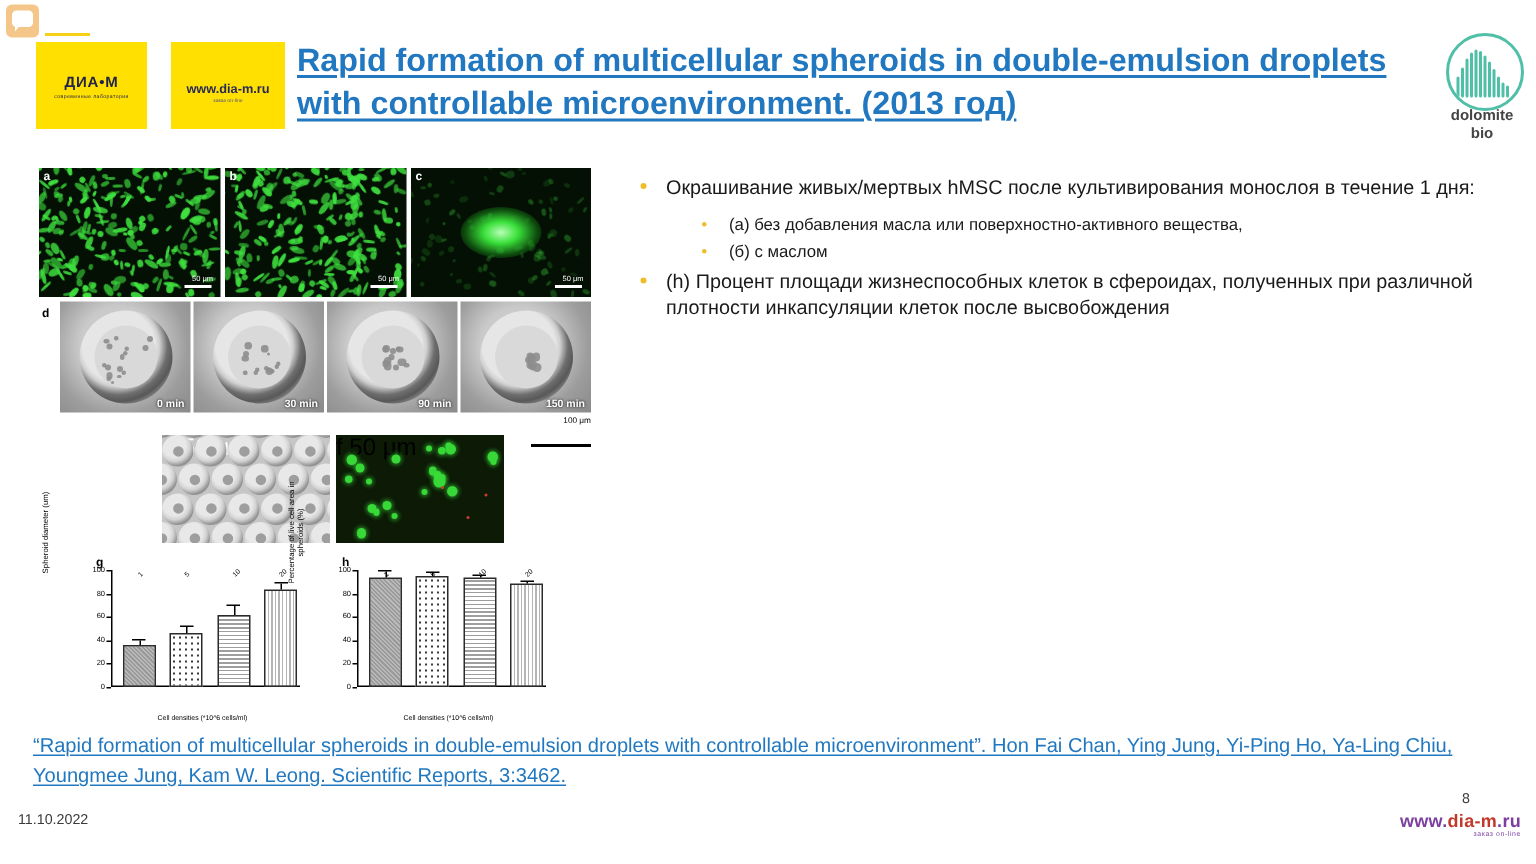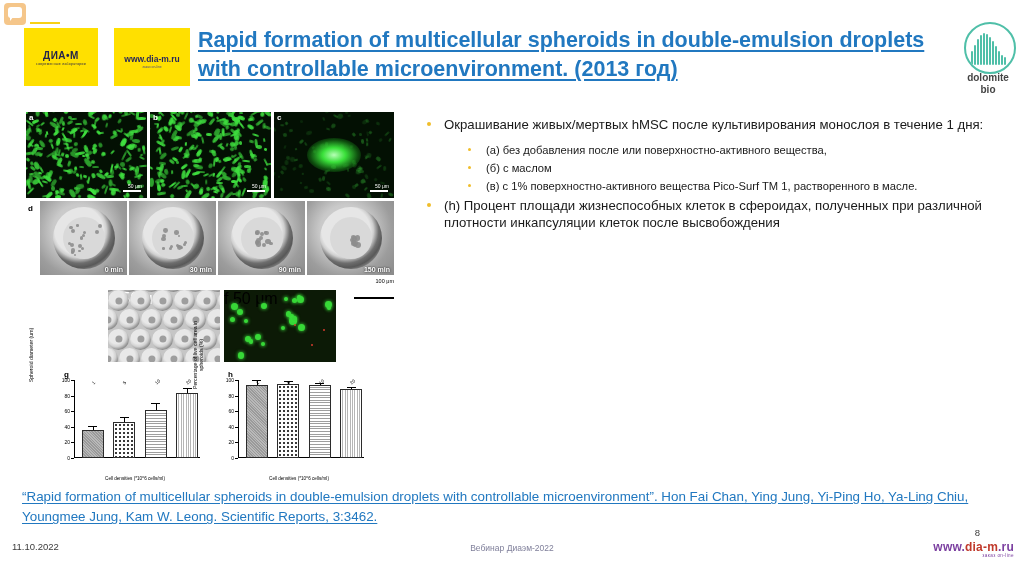--- a/index.html
+++ b/index.html
@@ -1008,29 +1008,27 @@
           <div class="err" style="left: 113.25px; bottom: 68.64px; height: 1.56px;"></div>
           <div class="errcap" style="left: 108.75px; bottom: 70.2px;"></div>
           <div class="xt" style="left: 111.25px;">20</div>
         </div>
       <div class="xtitle">Cell densities (*10^6 cells/ml)</div>
     </div>
   </div>
 
   <div class="bullets" id="bullets">
       <div class="b1">Окрашивание живых/мертвых hMSC после культивирования монослоя в течение 1 дня:</div>
-      <div class="sub">(а) без добавления после или поверхностно-активного вещества,</div>
+      <div class="sub">(а) без добавления масла или поверхностно-активного вещества,</div>
       <div class="sub">(б) с маслом</div>
-      <div class="sub">(в) с 1% поверхностно-активного вещества Pico-Surf TM 1, растворенного в масле.</div>
       <div class="b1">(h) Процент площади жизнеспособных клеток в сфероидах, полученных при различной плотности инкапсуляции клеток после высвобождения</div>
     </div>
 
   <div class="citation">“Rapid formation of multicellular spheroids in double-emulsion droplets with controllable microenvironment”. Hon Fai Chan, Ying Jung, Yi-Ping Ho, Ya-Ling Chiu, Youngmee Jung, Kam W. Leong. Scientific Reports, 3:3462.</div>
 
   <div class="f-date">11.10.2022</div>
-  <div class="f-center">Вебинар Диаэм-2022</div>
   <div class="f-page">8</div>
   <div class="f-logo">
     <div class="l1">www.<b>dia-m</b>.ru</div>
     <div class="l2">заказ on-line</div>
   </div>
 
 </div>
 
 </body></html>

